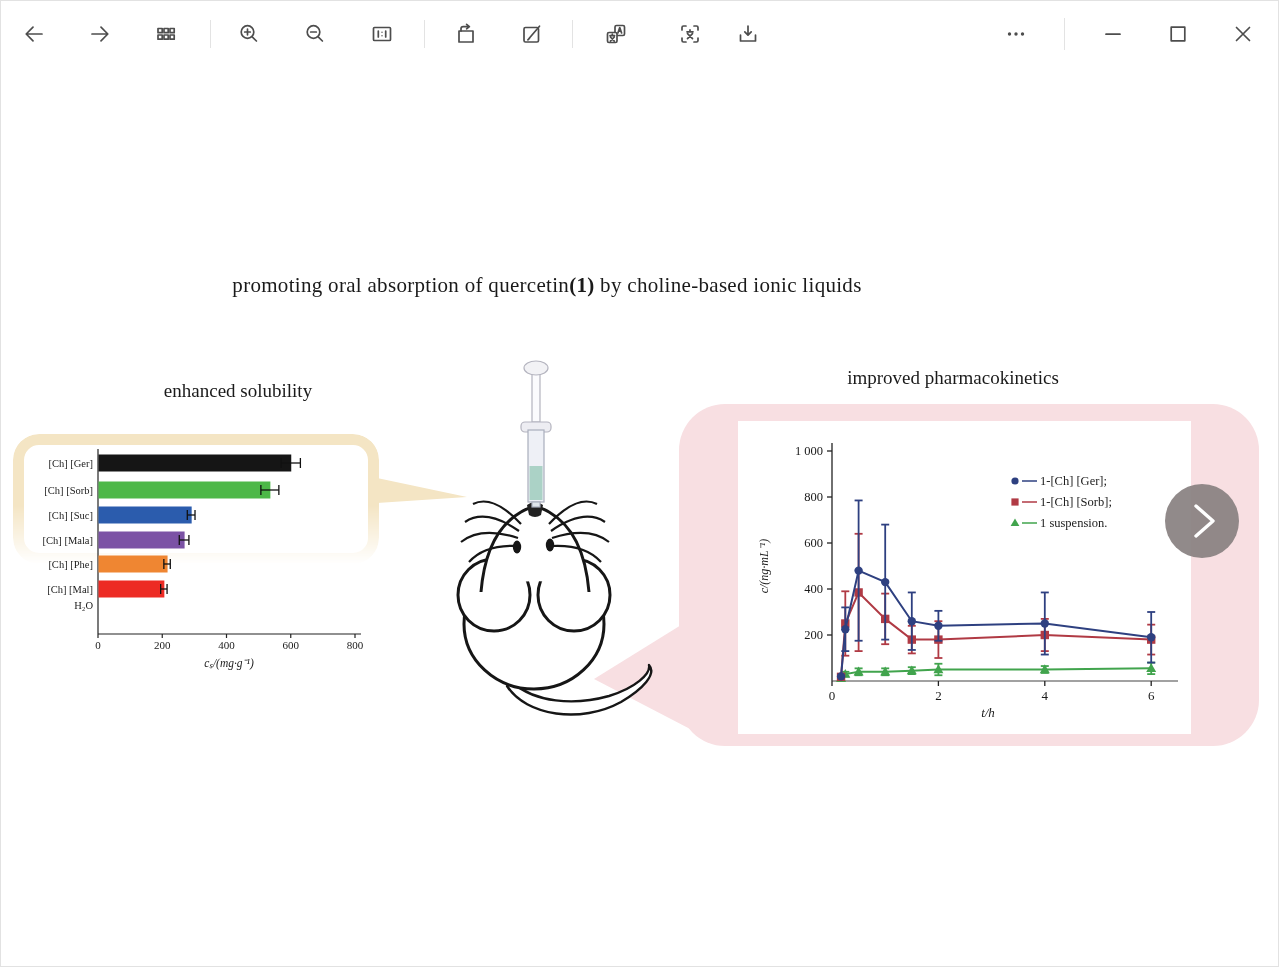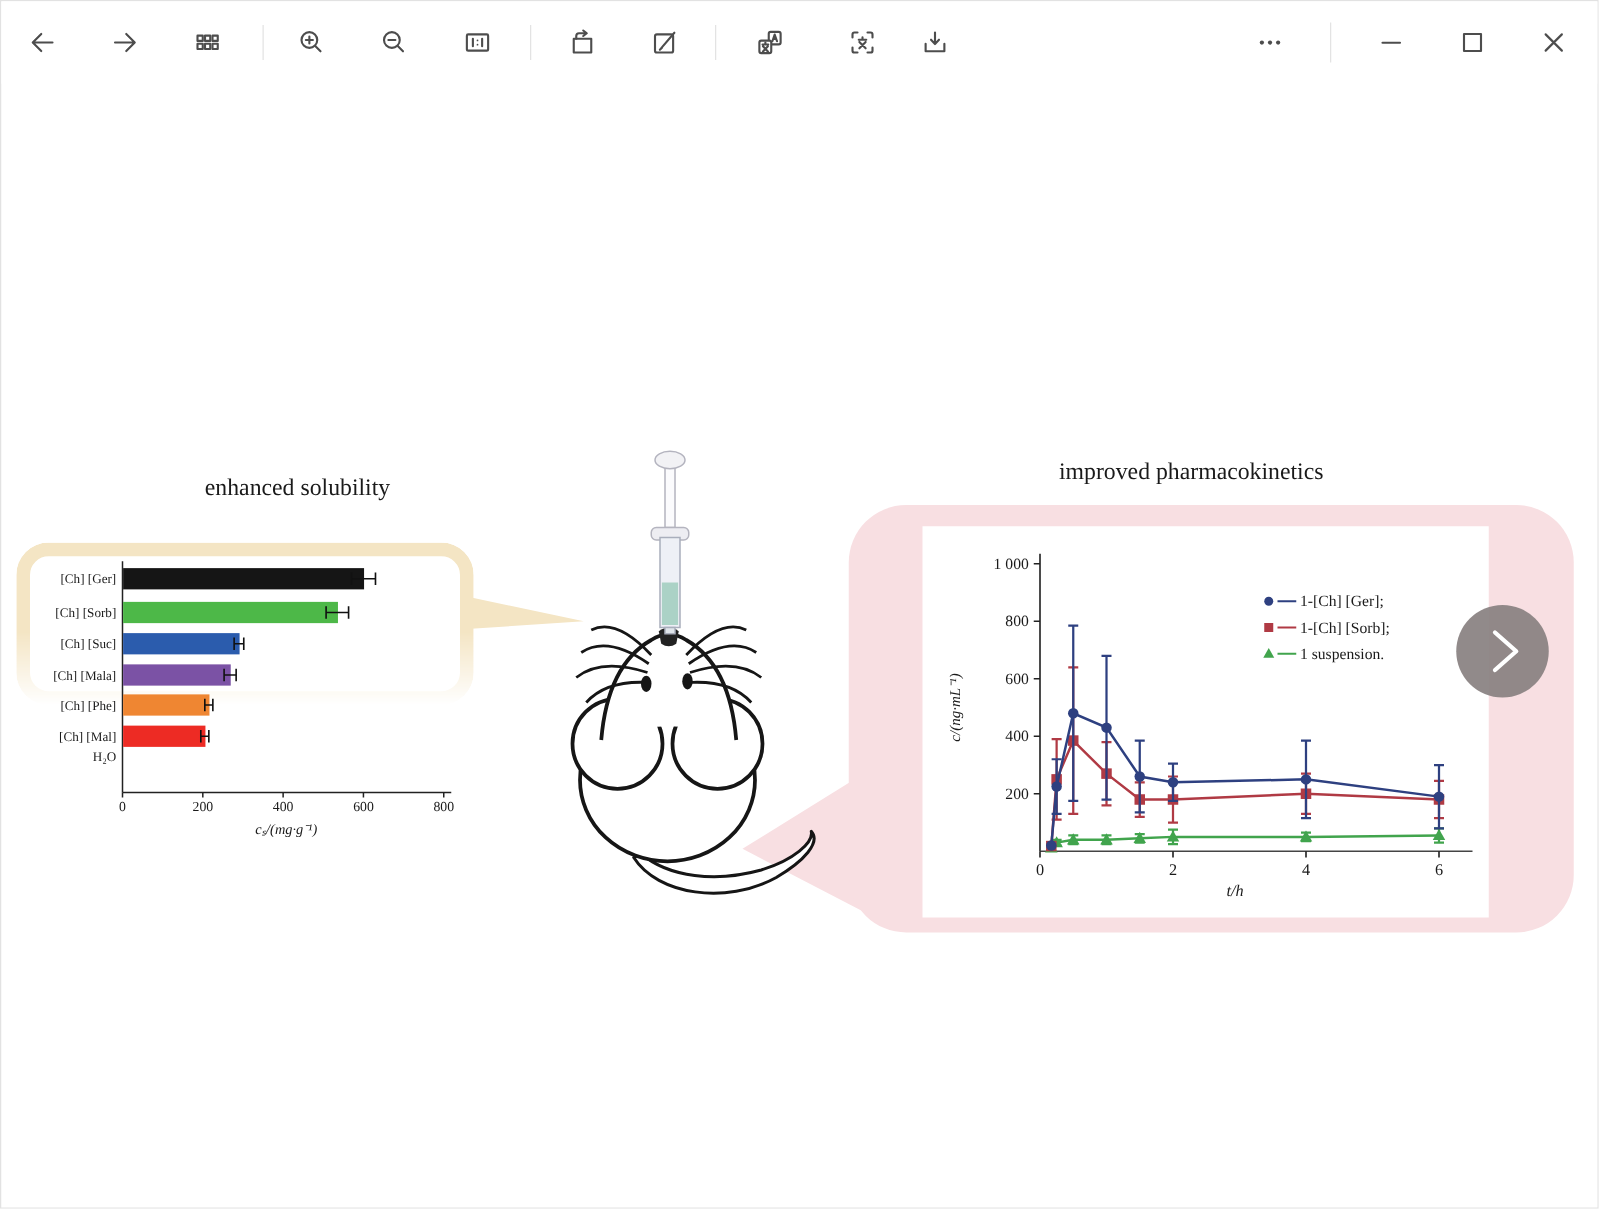--- a/index.html
+++ b/index.html
@@ -128,20 +128,23 @@
           <rect x="5.2" y="5.2" width="13.6" height="13.6"></rect>
         </svg>
       </div>
     <div class="tbtn" style="left:1224px">
       <svg width="24" height="24" viewBox="0 0 24 24">
           <path d="M5.5,5.5 L18.5,18.5 M18.5,5.5 L5.5,18.5"></path>
         </svg>
       </div>
   </div>
 
+  <div id="main-title" class="figtext">
+    <span>promoting oral absorption of quercetin</span><b>(1)</b><span> by choline-based ionic liquids</span>
+  </div>
 
   <div id="left-title" class="figtext">enhanced solubility</div>
   <div id="right-title" class="figtext">improved pharmacokinetics</div>
 
   <div id="bubble-left"></div>
   <svg class="chartsvg" style="left:376px;top:472px" width="96" height="34">
     <polygon points="0,5 0,30 90,24" fill="#f4e5c4"></polygon>
     </svg>
   <svg id="bar-svg" class="chartsvg" style="left:15px;top:440px" width="430" height="250">
       <line x1="82" y1="8" x2="82" y2="193" stroke="#222" stroke-width="1.2"></line>

